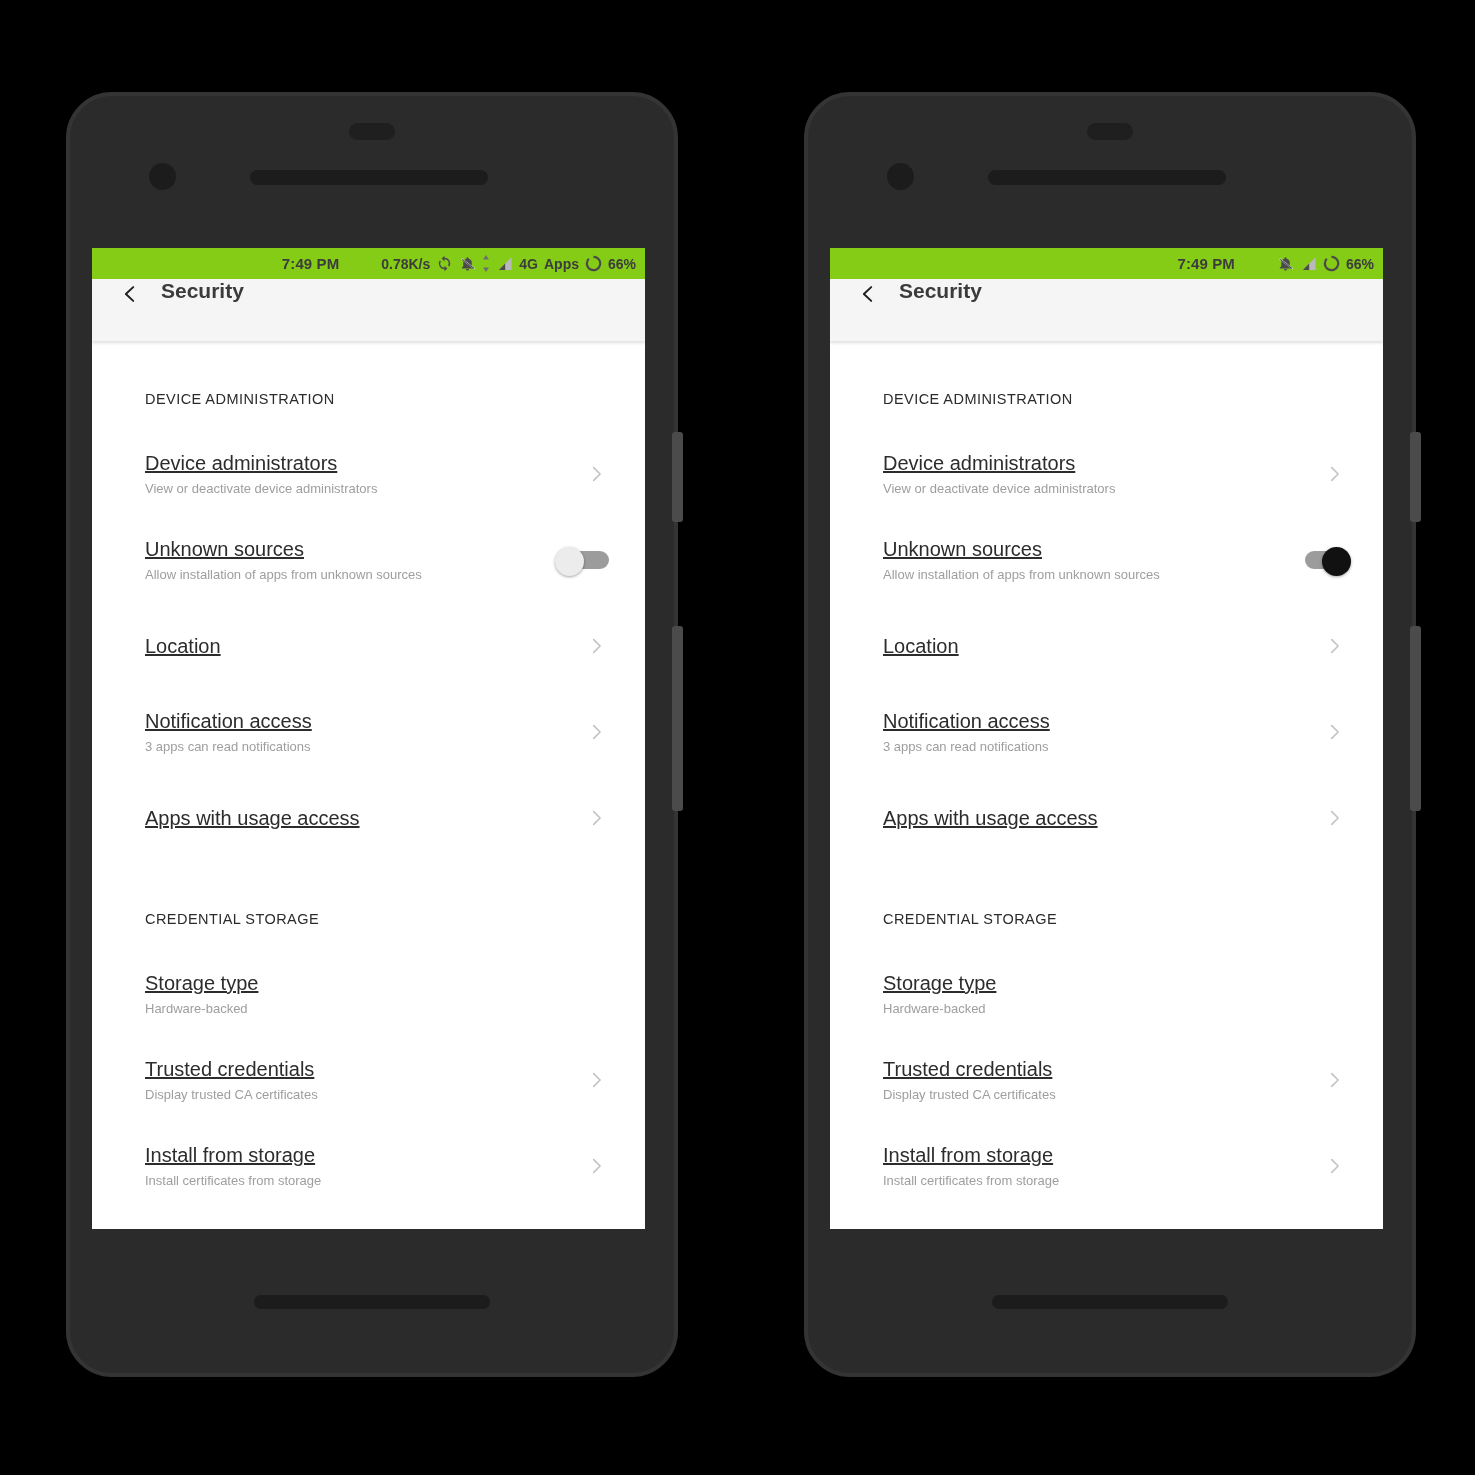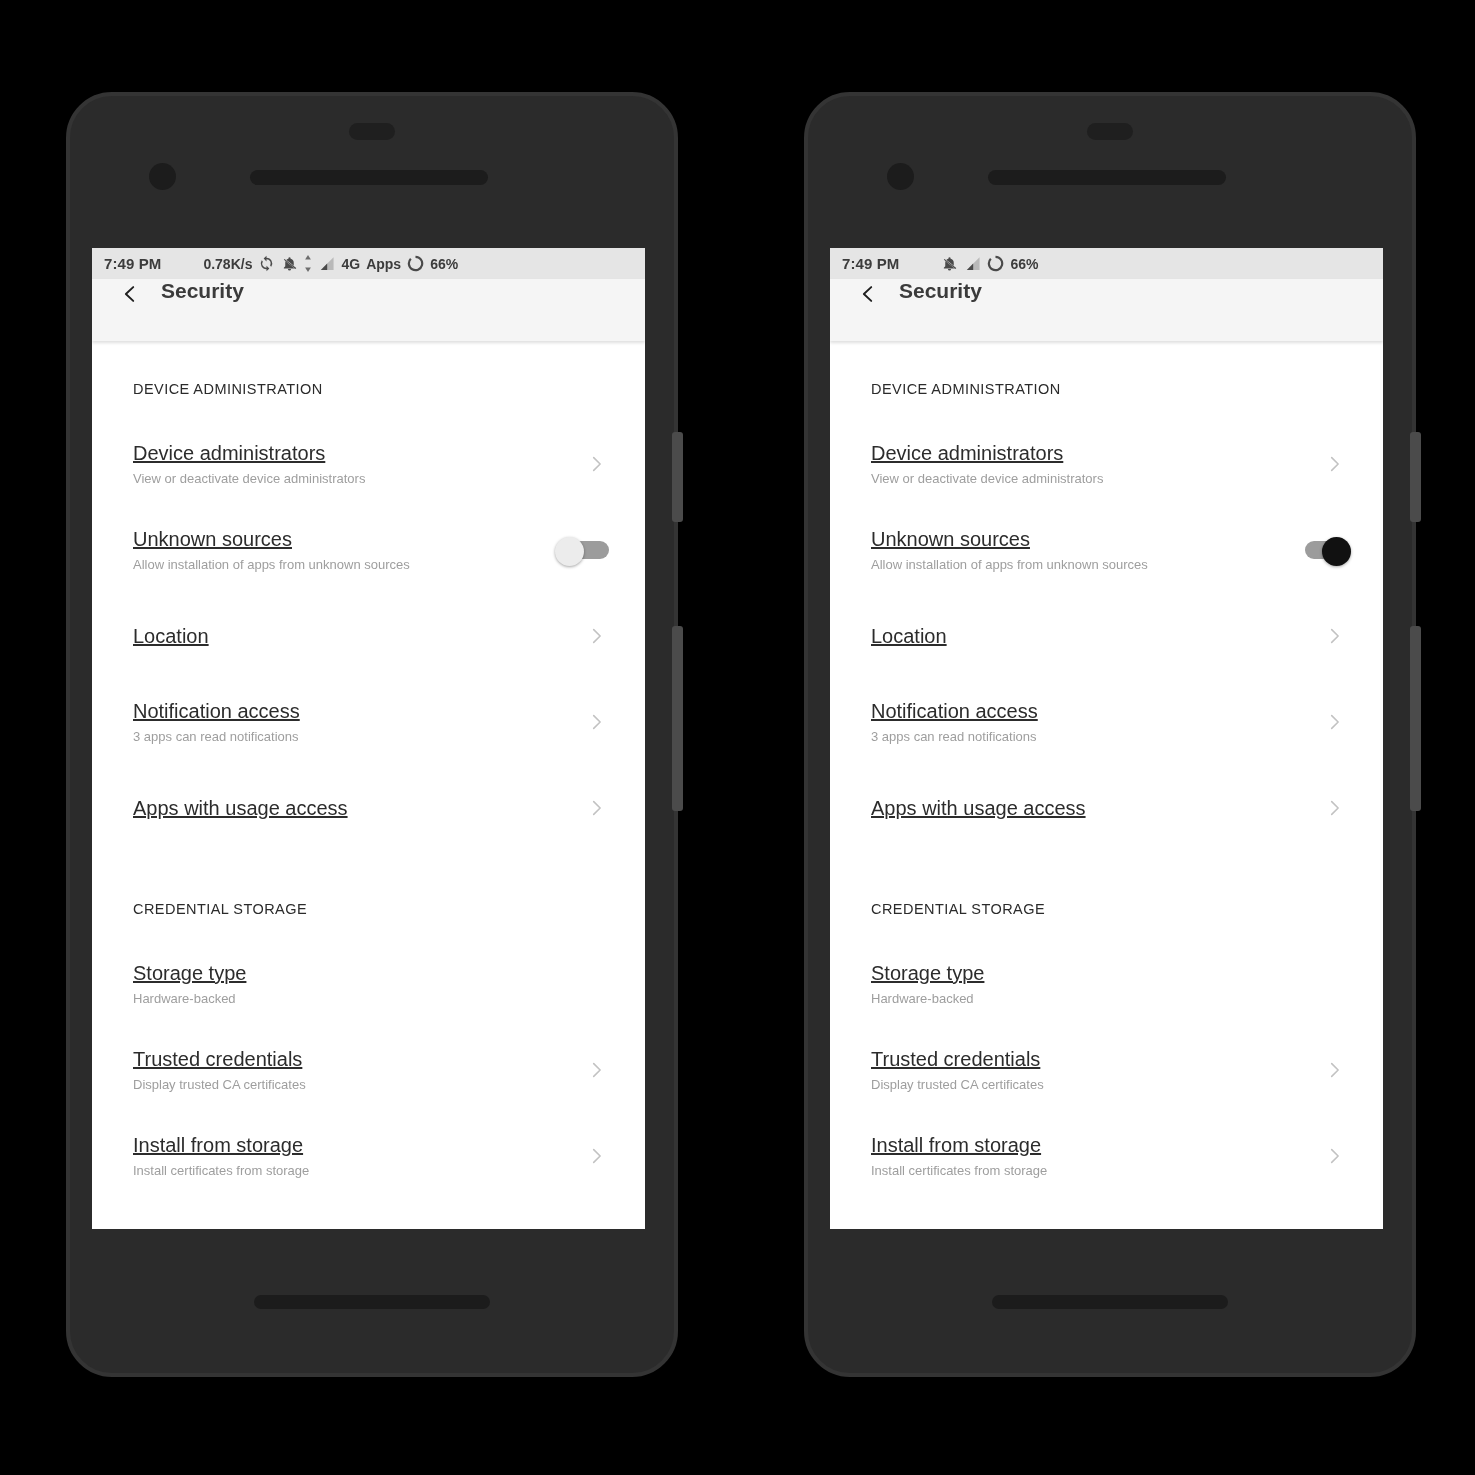--- a/index.html
+++ b/index.html
@@ -48,42 +48,42 @@
   
   .screen {
     position:absolute; left:22px; top:152px;
     width:553px; height:981px;
     background:#ffffff;
     overflow:hidden;
   }
 
   
   .statusbar {
-    height:31px; background:#e5e5e5;
-    display:flex; align-items:center; justify-content:flex-start;
+    height:31px; background:#84cc16;
+    display:flex; align-items:center; justify-content:flex-end;
     padding:0 9px 0 12px;
   }
   .sb-time { font-size:15px; font-weight:bold; color:#3c3c3c; letter-spacing:.1px; }
   .sb-right { display:flex; align-items:center; gap:6px;margin-left:42px; }
   .sb-text { font-size:14px; font-weight:bold; color:#3c3c3c; }
   .sb-icon { display:flex; align-items:center; }
   .sb-icon svg { display:block; }
 
   
   .appbar {
     height:62px; background:#f5f5f5;
     display:flex; align-items:flex-start; padding-left:23px;
     box-shadow:0 2px 3px rgba(0,0,0,.13);
     position:relative; z-index:2;
   }
   .back-btn { width:30px; height:30px; display:flex; align-items:center; justify-content:center; cursor:pointer; }
   .appbar-title { font-size:21px; font-weight:bold; color:#3b3b3b; margin-left:16px; }
 
   
-  .list { background:#fff; padding-top:2px; }
+  .list { background:#fff; padding-top:12px;margin-left:12px; }
   .section-header {
     font-size:14.5px; font-weight:500; color:#2b2b2b;
     letter-spacing:.45px; padding:38px 0 0 41px;
   }
   .section-header.second { padding-top:50px; }
 
   .row {
     display:flex; align-items:center; justify-content:space-between;
     padding:0 36px 0 41px; min-height:86px; cursor:pointer;
   }

